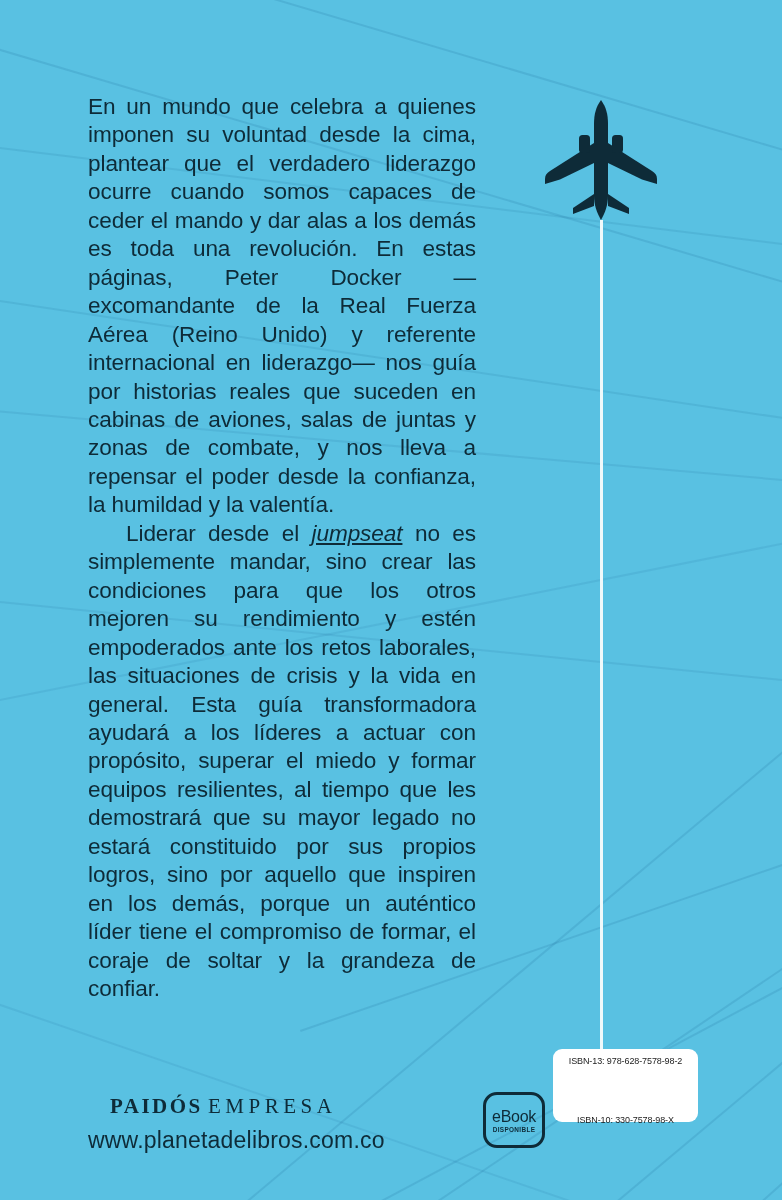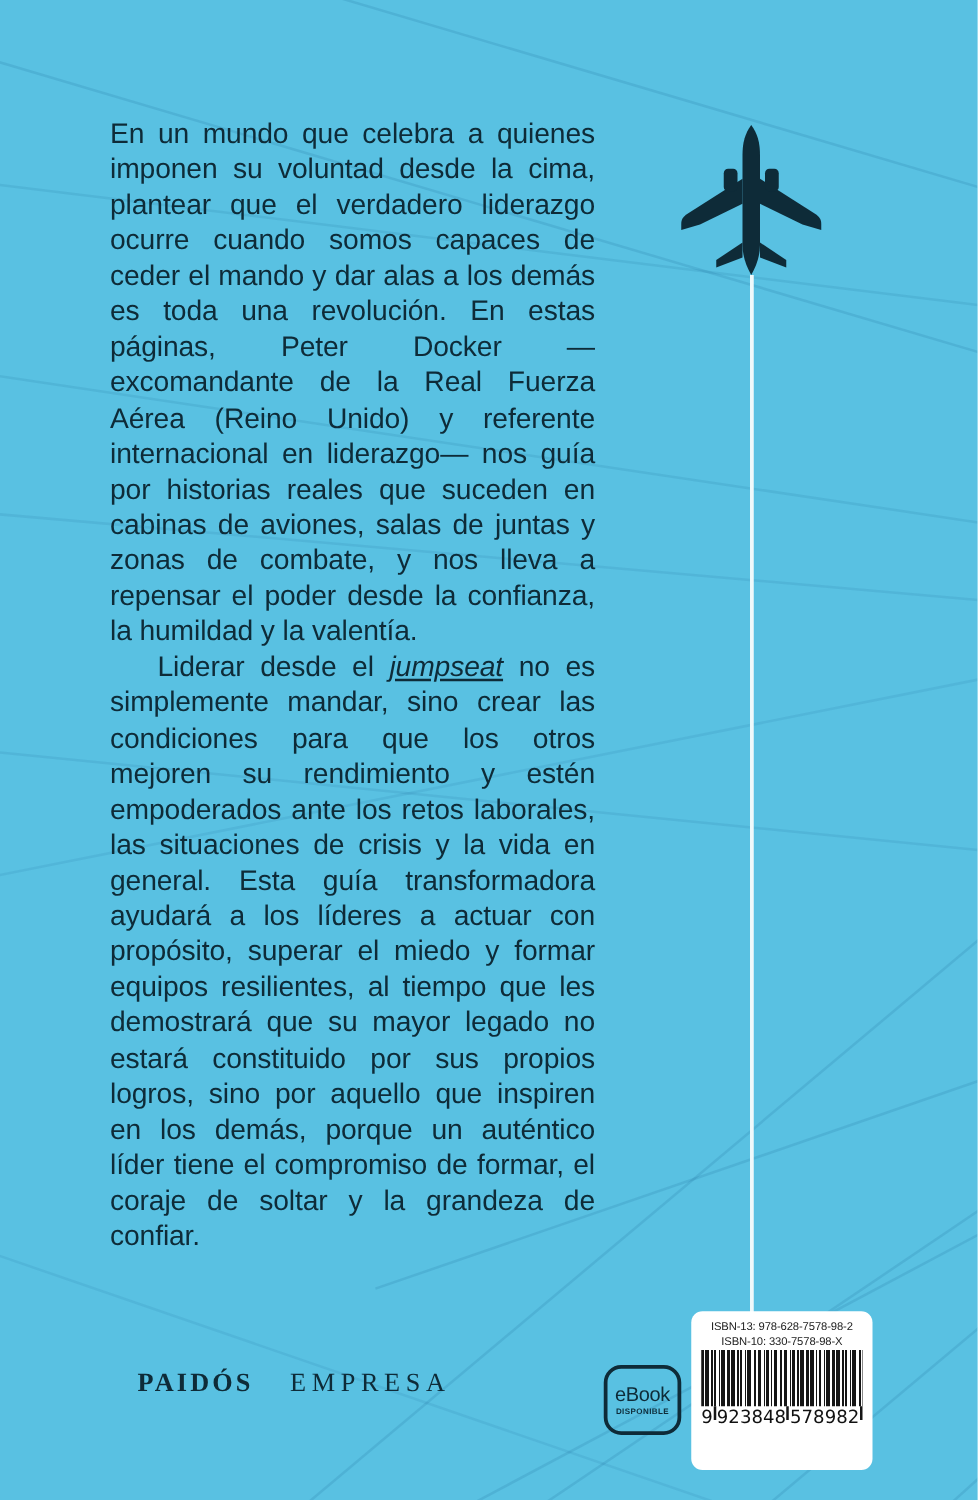--- a/index.html
+++ b/index.html
@@ -49,42 +49,42 @@
   .run-regular{font-weight:400;}
   .run-bold{font-weight:400;}
   .run-italic{font-style:italic;text-decoration:underline;}
   
   .publisher{
     position:absolute;left:88px;top:1094px;
     font-family:"Liberation Serif",serif;
     color:var(--ink);font-size:21px;white-space:nowrap;
   }
   .pub-name{font-weight:700;letter-spacing:2.5px;margin-left:22px;}
-  .pub-div{font-weight:400;letter-spacing:4.5px;margin-left:24px;}
+  .pub-div{font-weight:400;letter-spacing:4.5px;margin-left:0;}
   .website{
     position:absolute;left:88px;top:1127px;
     color:var(--ink);font-size:23px;letter-spacing:0.2px;white-space:nowrap;
   }
   
   .ebook-badge{
     position:absolute;left:483px;top:1092px;
     width:62px;height:56px;
     border:3px solid var(--ink);border-radius:14px;
     display:flex;flex-direction:column;align-items:center;justify-content:center;
     color:var(--ink);
   }
   .ebook-word{font-size:16px;line-height:17px;letter-spacing:-0.3px;}
   .ebook-sub{font-size:6.4px;font-weight:700;letter-spacing:0.35px;margin-top:1px;}
   
   .barcode{
     position:absolute;left:553px;top:1049px;
-    width:145px;height:127px;
+    width:145px;height:73px;
     background:var(--label-bg);border-radius:9px;
     padding:7px 8px 5px 8px;
-    display:flex;flex-direction:column;
+    display:flex;flex-direction:column;gap:47px;
   }
   .isbn-line{
     font-size:9px;line-height:11.5px;color:#1c1c1c;
     text-align:center;white-space:nowrap;letter-spacing:-0.1px;
   }
   .bars{
     height:45px;margin-top:1px;
     background-image:repeating-linear-gradient(90deg,
       #151515 0 2px,#fff 2px 3px,
       #151515 3px 6px,#fff 6px 8px,
@@ -139,20 +139,21 @@
 
   <div class="body-text" id="body-text">
       <p><span class="run-regular">En un mundo que celebra a quienes imponen su voluntad desde la cima, </span><span class="run-bold">plantear que el verdadero liderazgo ocurre cuando somos capaces de ceder el mando y dar alas a los demás es toda una revolución</span><span class="run-regular">. En estas páginas, Peter Docker —excomandante de la Real Fuerza Aérea (Reino Unido) y referente internacional en liderazgo— nos guía por historias reales que suceden en cabinas de aviones, salas de juntas y zonas de combate, y nos lleva a repensar el poder desde la confianza, la humildad y la valentía.</span></p>
       <p class="indent"><span class="run-regular">Liderar desde el </span><span class="run-italic">jumpseat</span><span class="run-regular"> no es simplemente mandar, sino crear las condiciones para que los otros mejoren su rendimiento y estén empoderados ante los retos laborales, las situaciones de crisis y la vida en general. Esta guía transformadora ayudará a los líderes a actuar con propósito, superar el miedo y formar equipos resilientes, al tiempo que les demostrará que su mayor legado no estará constituido por sus propios logros, sino por aquello que inspiren en los demás, </span><span class="run-bold">porque un auténtico líder tiene el compromiso de formar, el coraje de soltar y la grandeza de confiar.</span></p>
     </div>
 
   <div class="publisher">
     <span class="pub-name">PAIDÓS</span>
     <span class="pub-div">EMPRESA</span>
   </div>
+  <div class="website">www.planetadelibros.com.co</div>
 
   <div class="ebook-badge">
     <span class="ebook-word">eBook</span>
     <span class="ebook-sub">DISPONIBLE</span>
   </div>
 
   <div class="barcode">
     <div class="isbn-line">ISBN-13: 978-628-7578-98-2</div>
     <div class="isbn-line">ISBN-10: 330-7578-98-X</div>
     <div class="bars"></div>

